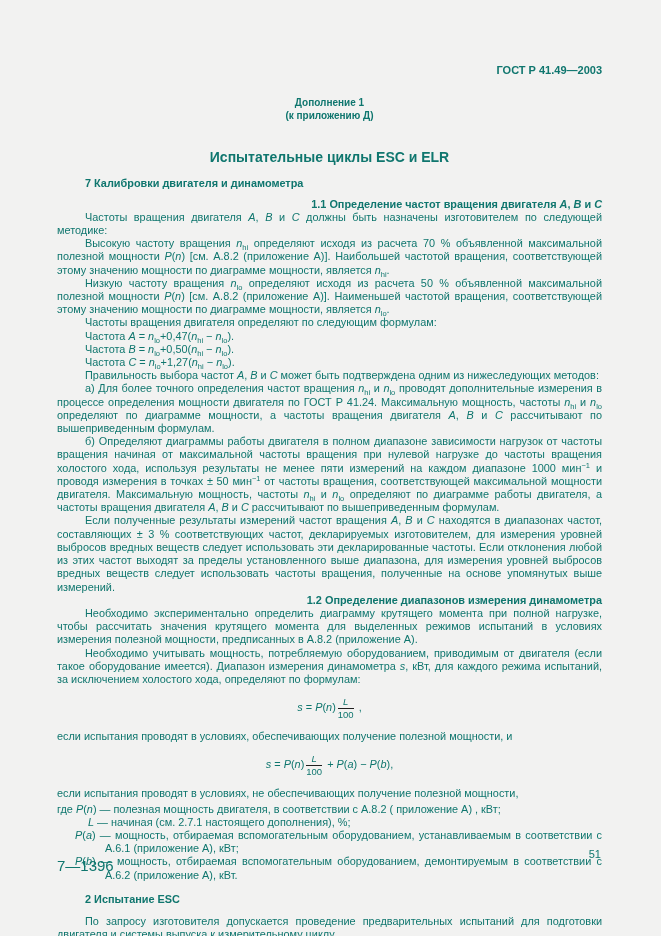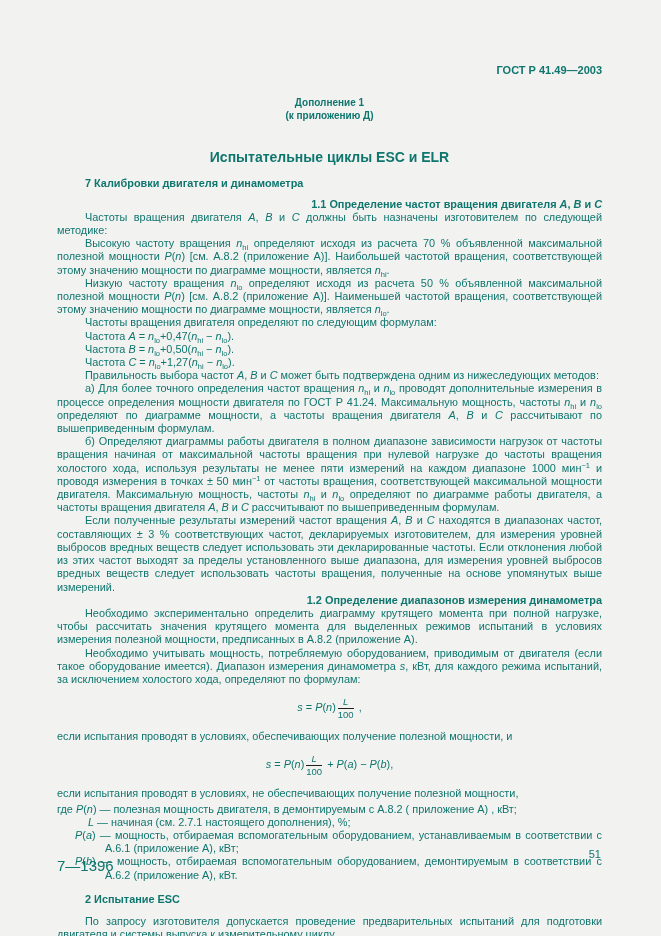--- a/index.html
+++ b/index.html
@@ -51,21 +51,21 @@
         <div class="blk p"><span>а) Для более точного определения частот вращения </span><span class="i">n</span><span class="sub">hi</span><span> и </span><span class="i">n</span><span class="sub">lo</span><span> проводят дополнительные измерения в процессе определения мощности двигателя по ГОСТ Р 41.24. Максимальную мощность, частоты </span><span class="i">n</span><span class="sub">hi</span><span> и </span><span class="i">n</span><span class="sub">lo</span><span> определяют по диаграмме мощности, а частоты вращения двигателя </span><span class="i">А</span><span>, </span><span class="i">В</span><span> и </span><span class="i">С</span><span> рассчитывают по вышеприведенным формулам.</span></div>
         <div class="blk p"><span>б) Определяют диаграммы работы двигателя в полном диапазоне зависимости нагрузок от частоты вращения начиная от максимальной частоты вращения при нулевой нагрузке до частоты вращения холостого хода, используя результаты не менее пяти измерений на каждом диапазоне 1000 мин</span><span class="sup">−1</span><span> и проводя измерения в точках ± 50 мин</span><span class="sup">−1</span><span> от частоты вращения, соответствующей максимальной мощности двигателя. Максимальную мощность, частоты </span><span class="i">n</span><span class="sub">hi</span><span> и </span><span class="i">n</span><span class="sub">lo</span><span> определяют по диаграмме работы двигателя, а частоты вращения двигателя </span><span class="i">А</span><span>, </span><span class="i">В</span><span> и </span><span class="i">С</span><span> рассчитывают по вышеприведенным формулам.</span></div>
         <div class="blk p"><span>Если полученные результаты измерений частот вращения </span><span class="i">А</span><span>, </span><span class="i">В</span><span> и </span><span class="i">С</span><span> находятся в диапазонах частот, составляющих ± 3 % соответствующих частот, декларируемых изготовителем, для измерения уровней выбросов вредных веществ следует использовать эти декларированные частоты. Если отклонения любой из этих частот выходят за пределы установленного выше диапазона, для измерения уровней выбросов вредных веществ следует использовать частоты вращения, полученные на основе упомянутых выше измерений.</span></div>
         <div class="blk h-sub"><span>1.2 Определение диапазонов измерения динамометра</span></div>
         <div class="blk p"><span>Необходимо экспериментально определить диаграмму крутящего момента при полной нагрузке, чтобы рассчитать значения крутящего момента для выделенных режимов испытаний в условиях измерения полезной мощности, предписанных в А.8.2 (приложение А).</span></div>
         <div class="blk p"><span>Необходимо учитывать мощность, потребляемую оборудованием, приводимым от двигателя (если такое оборудование имеется). Диапазон измерения динамометра </span><span class="i">s</span><span>, кВт, для каждого режима испытаний, за исключением холостого хода, определяют по формулам:</span></div>
         <div class="blk formula"><span class="i">s</span><span> = </span><span class="i">P</span><span>(</span><span class="i">n</span><span>)</span><span class="frac"><span class="num">L</span><span class="den">100</span></span><span> ,</span></div>
         <div class="blk p-flush"><span>если испытания проводят в условиях, обеспечивающих получение полезной мощности, и</span></div>
         <div class="blk formula"><span class="i">s</span><span> = </span><span class="i">P</span><span>(</span><span class="i">n</span><span>)</span><span class="frac"><span class="num">L</span><span class="den">100</span></span><span> + </span><span class="i">P</span><span>(</span><span class="i">a</span><span>) − </span><span class="i">P</span><span>(</span><span class="i">b</span><span>),</span></div>
         <div class="blk p-flush"><span>если испытания проводят в условиях, не обеспечивающих получение полезной мощности,</span></div>
-        <div class="blk def"><span>где </span><span class="i">P</span><span>(</span><span class="i">n</span><span>)</span><span> — полезная мощность двигателя, в демонтируемым с А.8.2 ( приложение А) , кВт;</span></div>
+        <div class="blk def"><span>где </span><span class="i">P</span><span>(</span><span class="i">n</span><span>)</span><span> — полезная мощность двигателя, в соответствии с А.8.2 ( приложение А) , кВт;</span></div>
         <div class="blk def def-l"><span class="i">L</span><span> — начиная (см. 2.7.1 настоящего дополнения), %;</span></div>
         <div class="blk def def-hang"><span class="i">P</span><span>(</span><span class="i">a</span><span>)</span><span> — мощность, отбираемая вспомогательным оборудованием, устанавливаемым в соответствии с А.6.1 (приложение А), кВт;</span></div>
         <div class="blk def def-hang"><span class="i">P</span><span>(</span><span class="i">b</span><span>)</span><span> — мощность, отбираемая вспомогательным оборудованием, демонтируемым в соответствии с А.6.2 (приложение А), кВт.</span></div>
         <div class="blk h-sec h-sec-2"><span>2 Испытание ESC</span></div>
         <div class="blk p"><span>По запросу изготовителя допускается проведение предварительных испытаний для подготовки двигателя и системы выпуска к измерительному циклу.</span></div>
       </div>
   </div>
   <div class="footer-left">7—1396</div>
   <div class="footer-right">51</div>
 </div>

